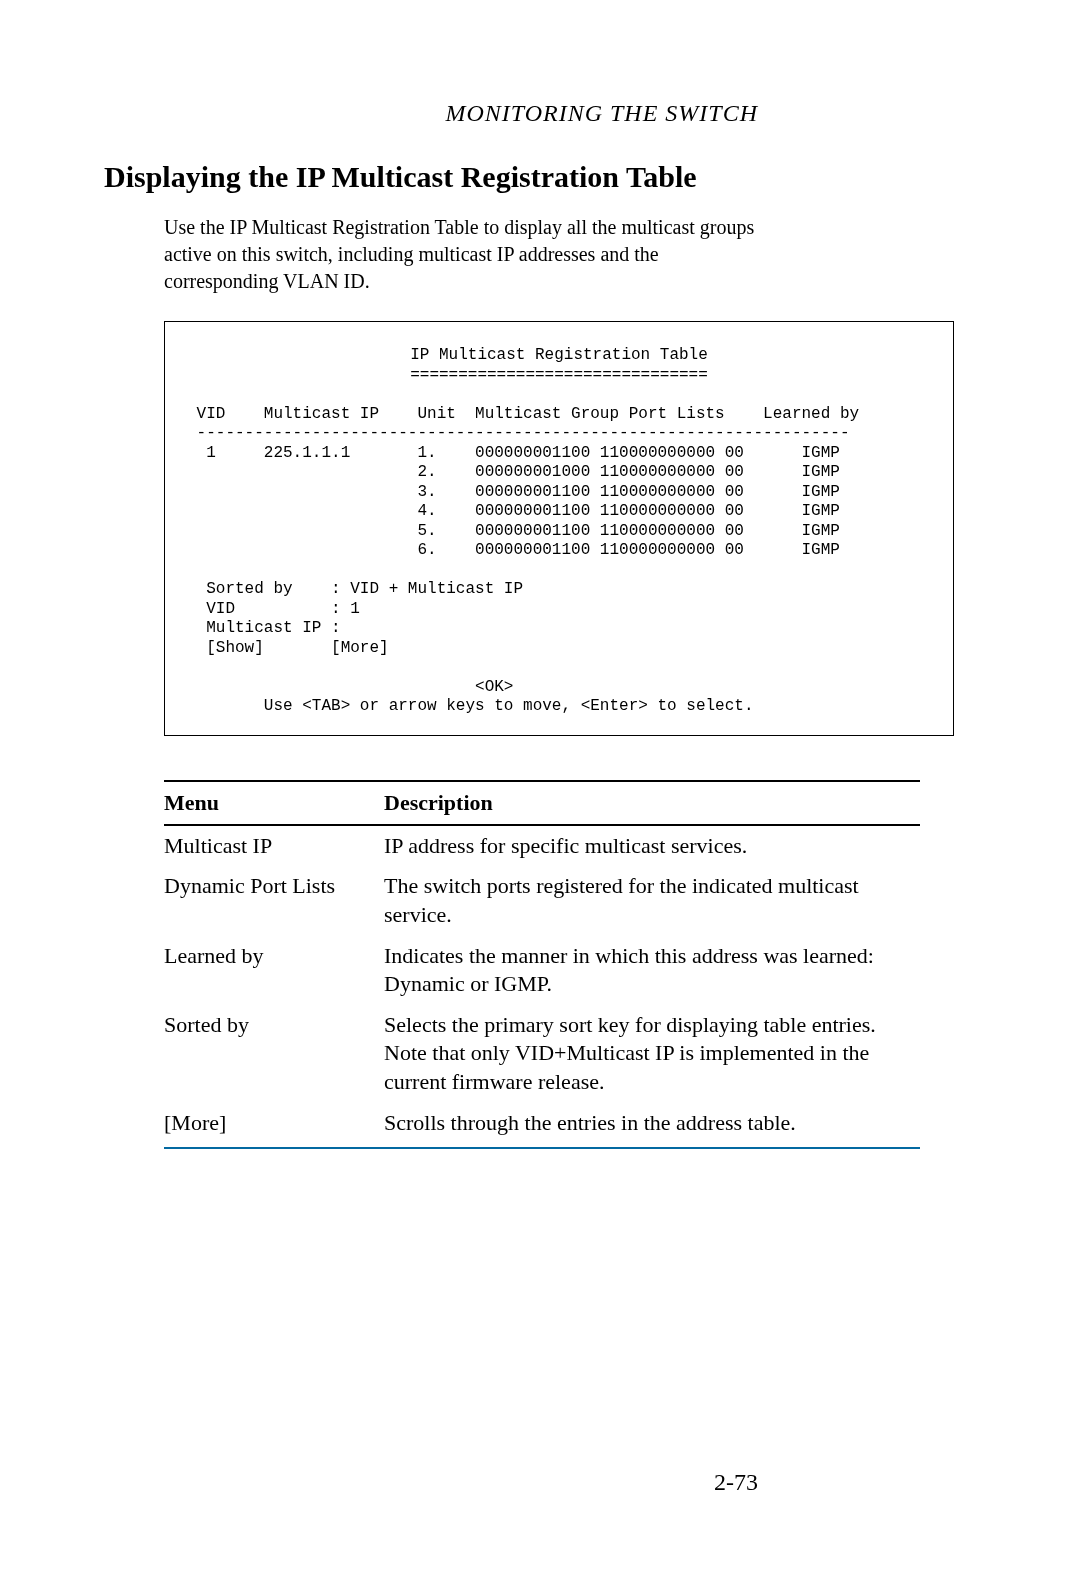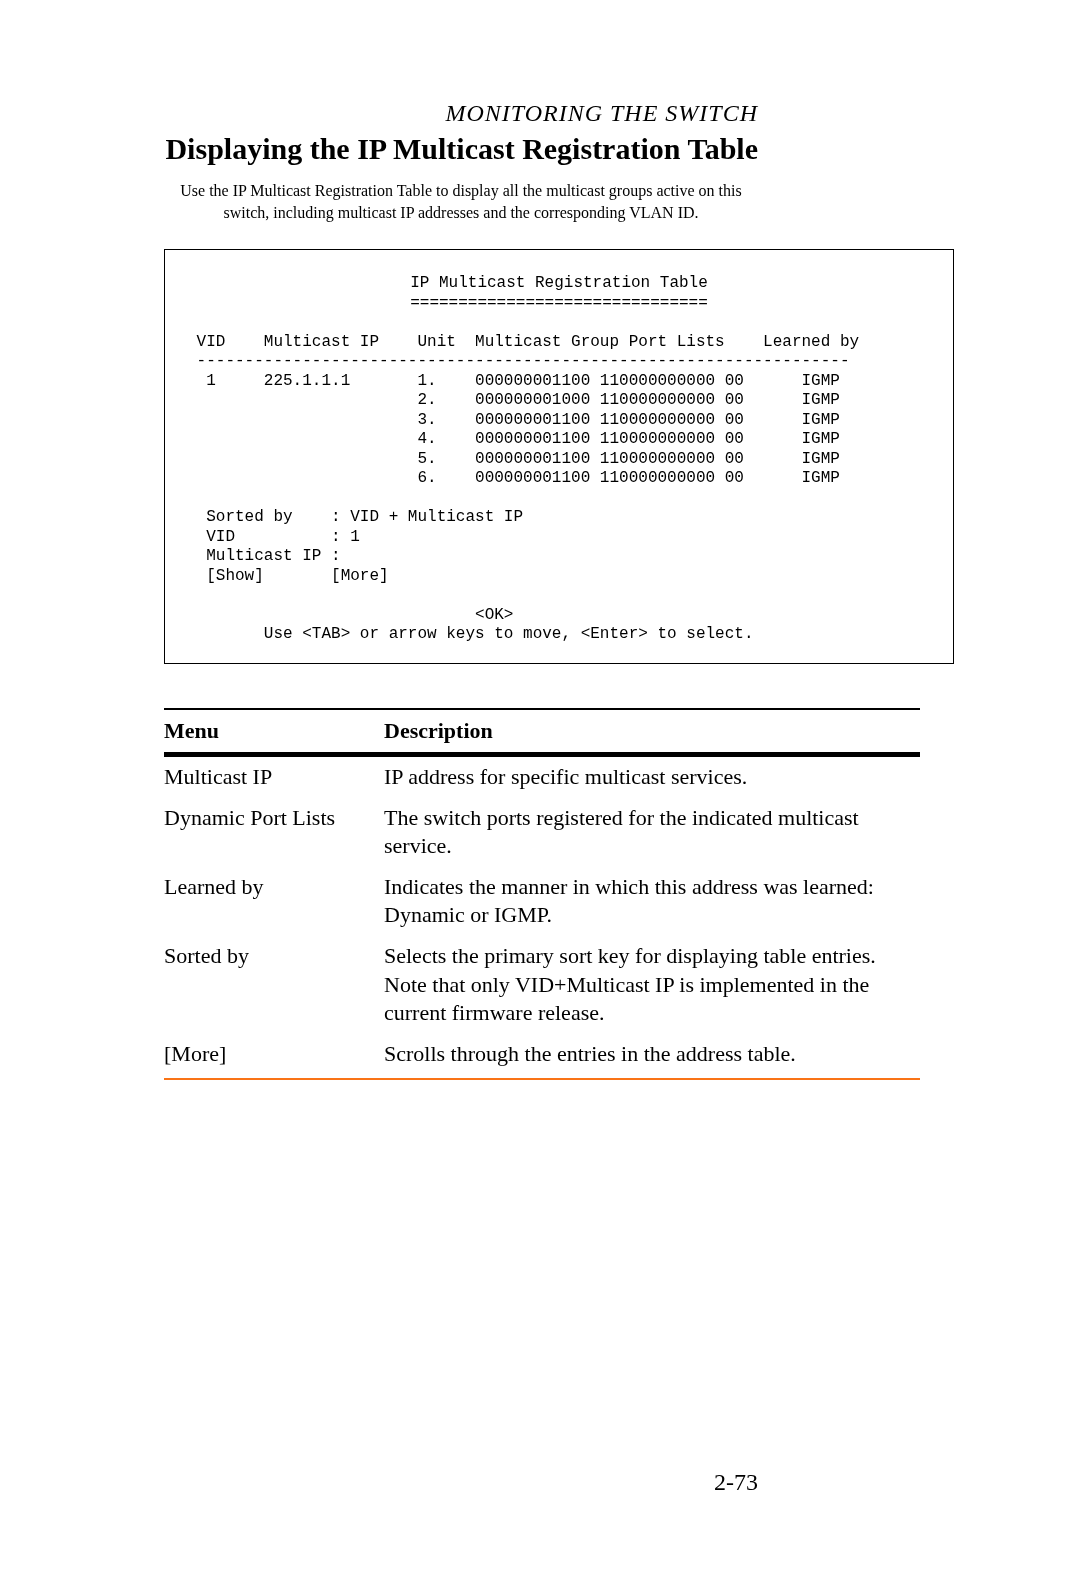--- a/index.html
+++ b/index.html
@@ -7,44 +7,42 @@
     padding: 0;
     background: #ffffff;
     font-family: Garamond, "Times New Roman", Times, serif;
     color: #000;
   }
   .page {
     width: 918px;
     height: 1570px;
     position: relative;
     box-sizing: border-box;
-    padding: 72px 160px 60px 104px;
+    padding: 100px 160px 60px 104px;
   }
   .running-head {
     position: absolute;
     top: 100px;
     right: 160px;
     font-style: italic;
     font-variant: small-caps;
     font-size: 24px;
     letter-spacing: 1px;
   }
   .heading {
     margin-top: 60px;
     font-size: 30px;
     font-weight: bold;
-    margin-bottom: 14px;
-    text-align: right;
+    margin-bottom: 20px;
   }
   .intro {
     margin-left: 60px;
-    font-size: 16px;
+    font-size: 20px;
     line-height: 1.35;
     margin-bottom: 26px;
-    text-align: center;
   }
   .terminal-frame {
     margin-left: 60px;
     border: 1.5px solid #000;
     padding: 24px 22px 18px 22px;
     width: 744px;
   }
   .terminal {
     font-family: Liberation Mono, monospace;
     font-size: 16px;
@@ -55,31 +53,31 @@
     margin-left: 60px;
     margin-top: 44px;
     width: 756px;
     border-collapse: collapse;
     font-size: 22px;
   }
   .desc-table thead th {
     text-align: left;
     font-weight: bold;
     border-top: 2px solid #000;
-    border-bottom: 5px solid #000000;
+    border-bottom: 2px solid #000000;
     padding: 8px 0;
   }
   .desc-table th:first-child { width: 220px; }
   .desc-table tbody td {
     vertical-align: top;
     padding: 6px 6px 6px 0;
     line-height: 1.3;
   }
   .desc-table tbody tr:last-child td {
-    border-bottom: 2px solid #f97316;
+    border-bottom: 2px solid #0369a1;
     padding-bottom: 10px;
     font-family: Liberation Serif, serif;
   }
   .page-number {
     position: absolute;
     bottom: 74px;
     right: 160px;
     font-size: 24px;
   }
 </style>

